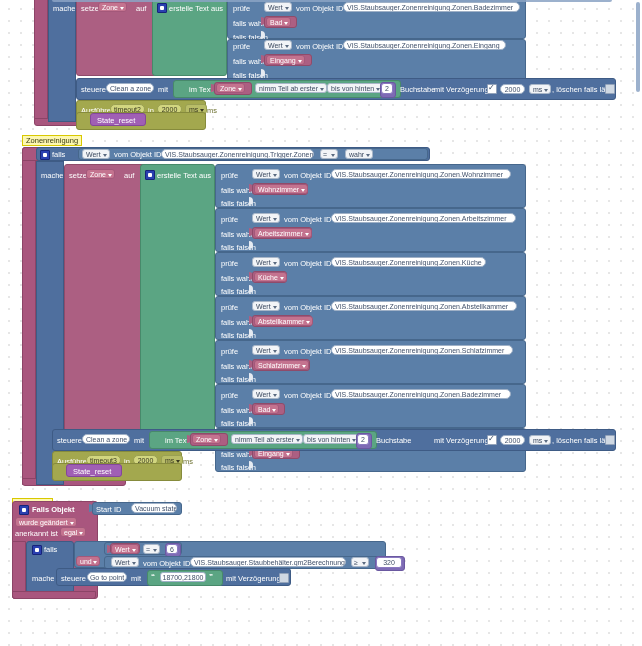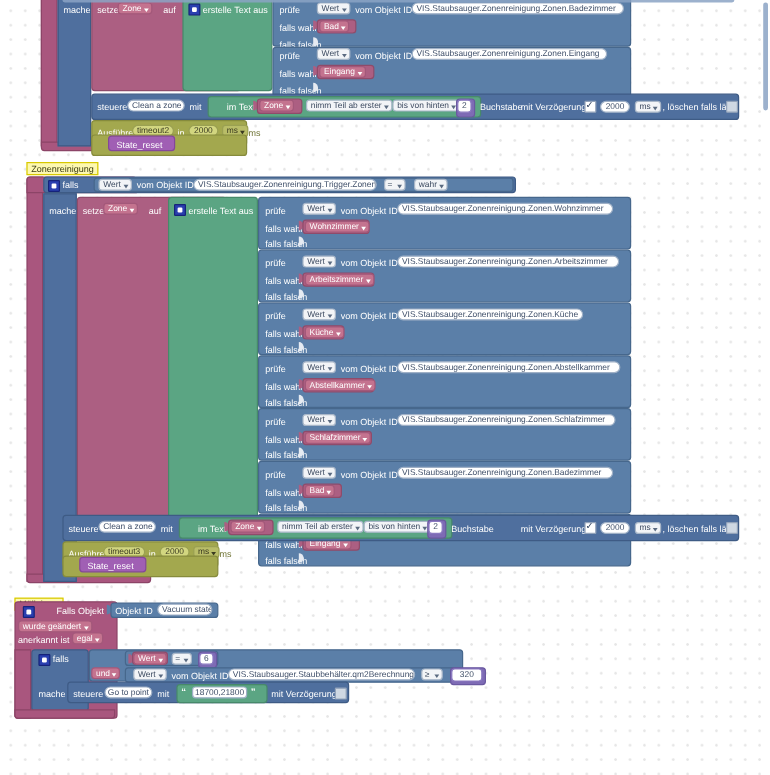--- a/index.html
+++ b/index.html
@@ -321,24 +321,24 @@
   <div class="dd onolive" style="left:161px;top:455px;">ms</div>
   <div class="lbl" style="left:183px;top:458px;color:#6f7334;">ms</div>
   <div class="blk timer" style="left:52px;top:463px;width:130px;height:18px;"></div>
   <div class="blk proc" style="left:66px;top:464px;width:56px;height:13px;"></div>
   <div class="lbl" style="left:73px;top:468px;">State_reset</div>
 
   <div class="tag" style="left:12px;top:498px;">Mülleimer</div>
 
   <div class="blk trig" style="left:12px;top:501px;width:86px;height:98px;border-radius:3px;"></div>
   <div class="mut" style="left:19px;top:505px;"></div>
-  <div class="lbl" style="left:47px;top:506px;">Falls Objekt</div>
+  <div class="lbl" style="left:32px;top:506px;font-weight:bold;">Falls Objekt</div>
   <div class="plug blue" style="left:89px;top:504px;"></div>
   <div class="blk logic" style="left:92px;top:502px;width:90px;height:13px;"></div>
-  <div class="lbl" style="left:96px;top:506px;">Objekt ID</div>
+  <div class="lbl" style="left:96px;top:506px;">Start ID</div>
   <div class="fld" style="left:131px;top:503px;width:46px;">Vacuum state</div>
   <div class="dd onpink" style="left:15px;top:517px;">wurde geändert</div>
   <div class="lbl" style="left:15px;top:530px;">anerkannt ist</div>
   <div class="dd onpink" style="left:60px;top:527px;">egal</div>
 
   <div class="blk ctrl" style="left:26px;top:541px;width:48px;height:52px;"></div>
   <div class="mut" style="left:32px;top:545px;"></div>
   <div class="lbl" style="left:44px;top:546px;">falls</div>
 
   <div class="blk logic" style="left:74px;top:541px;width:312px;height:27px;"></div>

